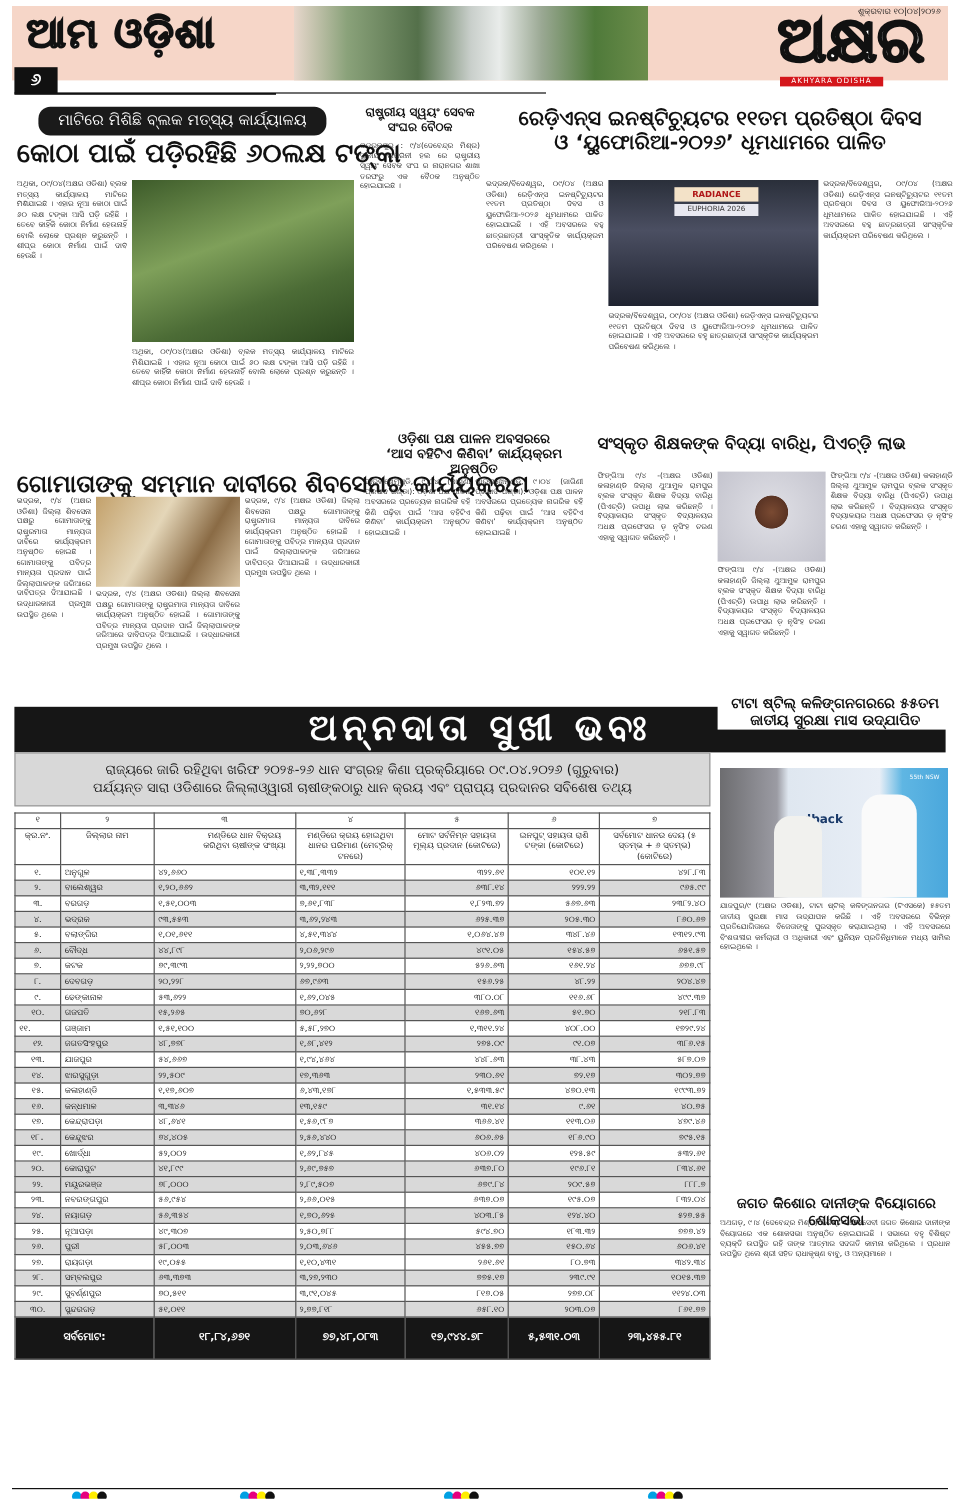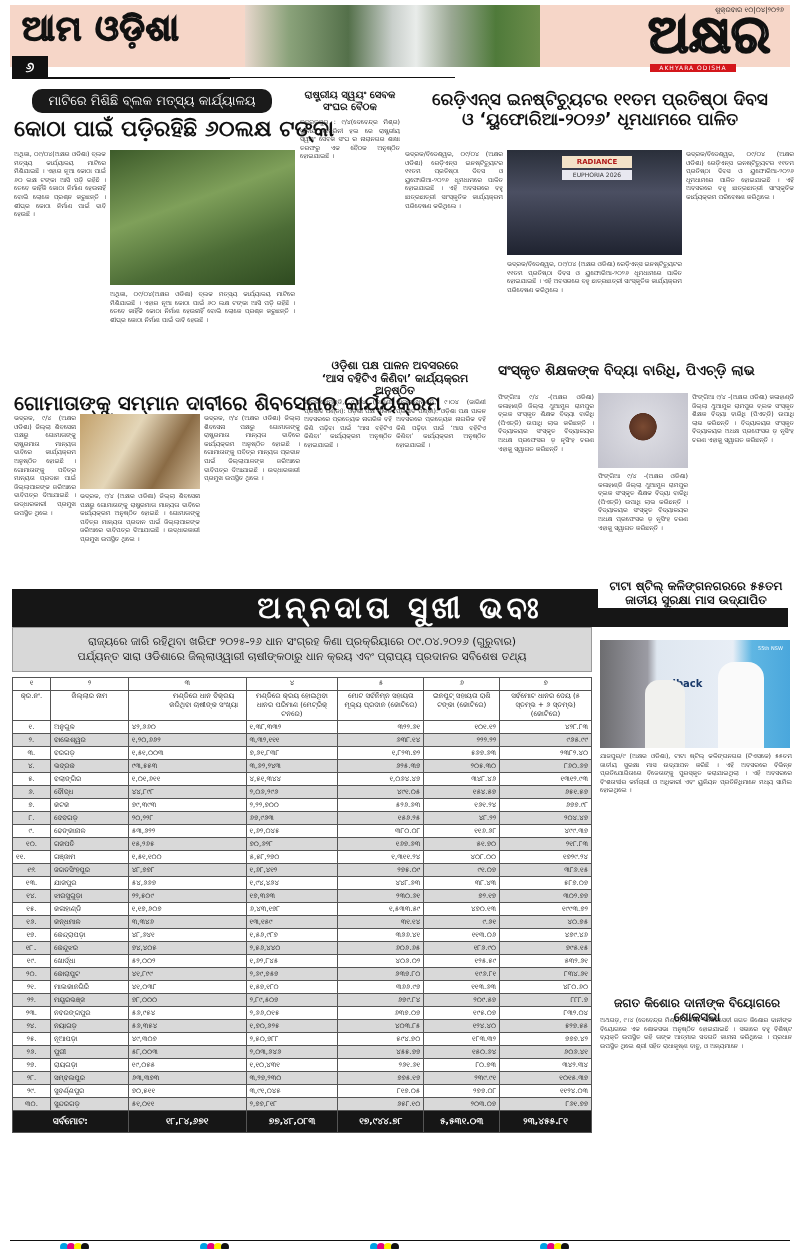--- a/index.html
+++ b/index.html
@@ -18,21 +18,21 @@
 .h1{font-weight:bold;color:#111;line-height:1.15}
 .body-text{font-size:6.3px;line-height:8.6px;color:#222;text-align:justify;overflow:hidden}
 .photo{background:#6b8a4a}
 .tbl-banner{left:12px;top:589px;width:776px;height:38px;background:#161616;color:#fff;text-align:center;font-size:30px;font-weight:bold;line-height:38px;letter-spacing:4px}
 .tbl-sub{left:12px;top:627px;width:580px;height:45px;background:#d8d8d8;border:1px solid #999;text-align:center;font-size:11px;line-height:15px;padding-top:6px}
 table.data{position:absolute;left:12px;top:677px;width:580px;border-collapse:collapse;font-size:7px}
 table.data td,table.data th{border:1px solid #555;padding:1px 3px;height:13px;font-weight:normal}
 table.data th{text-align:center;font-size:7px;line-height:9px;vertical-align:top}
 table.data tr.alt td{background:#d9d9d9}
 table.data td.num{text-align:right}
-table.data tr.total td{background:#161616;color:#fff;font-weight:bold;font-size:9px;text-align:center;height:22px}
+table.data tr.total td{background:#161616;color:#fff;font-weight:bold;font-size:9px;text-align:center;height:35px}
 .dot{display:inline-block;width:8px;height:8px;border-radius:50%;margin-right:-1px}
 .foot-rule{left:10px;top:1240px;width:780px;height:1px;background:#111}
 </style>
 </head>
 <body>
 
 <div class="abs masthead"></div>
 <div class="abs mast-photo"></div>
 <div class="abs mast-title">ଆମ ଓଡ଼ିଶା</div>
 <div class="abs page-no">୬</div>
@@ -292,29 +292,20 @@
       </tr>
       <tr class="alt">
         <td style="text-align: center;">୨୦.</td>
         <td>କୋରାପୁଟ</td>
         <td>୪୧,୮୯୯</td>
         <td>୨,୬୯,୭୫୭</td>
         <td class="num">୬୩୭.୮୦</td>
         <td class="num">୧୯୬.୮୧</td>
         <td class="num">୮୩୪.୬୧</td>
       </tr>
-      <tr>
-        <td style="text-align: center;">୨୧.</td>
-        <td>ମାଲକାନଗିରି</td>
-        <td>୪୧,୦୩୮</td>
-        <td>୧,୫୭,୧୮୦</td>
-        <td class="num">୩୬୬.୯୭</td>
-        <td class="num">୧୧୩.୬୩</td>
-        <td class="num">୪୮୦.୬୦</td>
-      </tr>
       <tr class="alt">
         <td style="text-align: center;">୨୨.</td>
         <td>ମୟୂରଭଞ୍ଜ</td>
         <td>୭୮,୦୦୦</td>
         <td>୨,୮୯,୫୦୭</td>
         <td class="num">୬୭୯.୮୪</td>
         <td class="num">୨୦୯.୫୭</td>
         <td class="num">୮୮୮.୭</td>
       </tr>
       <tr>

